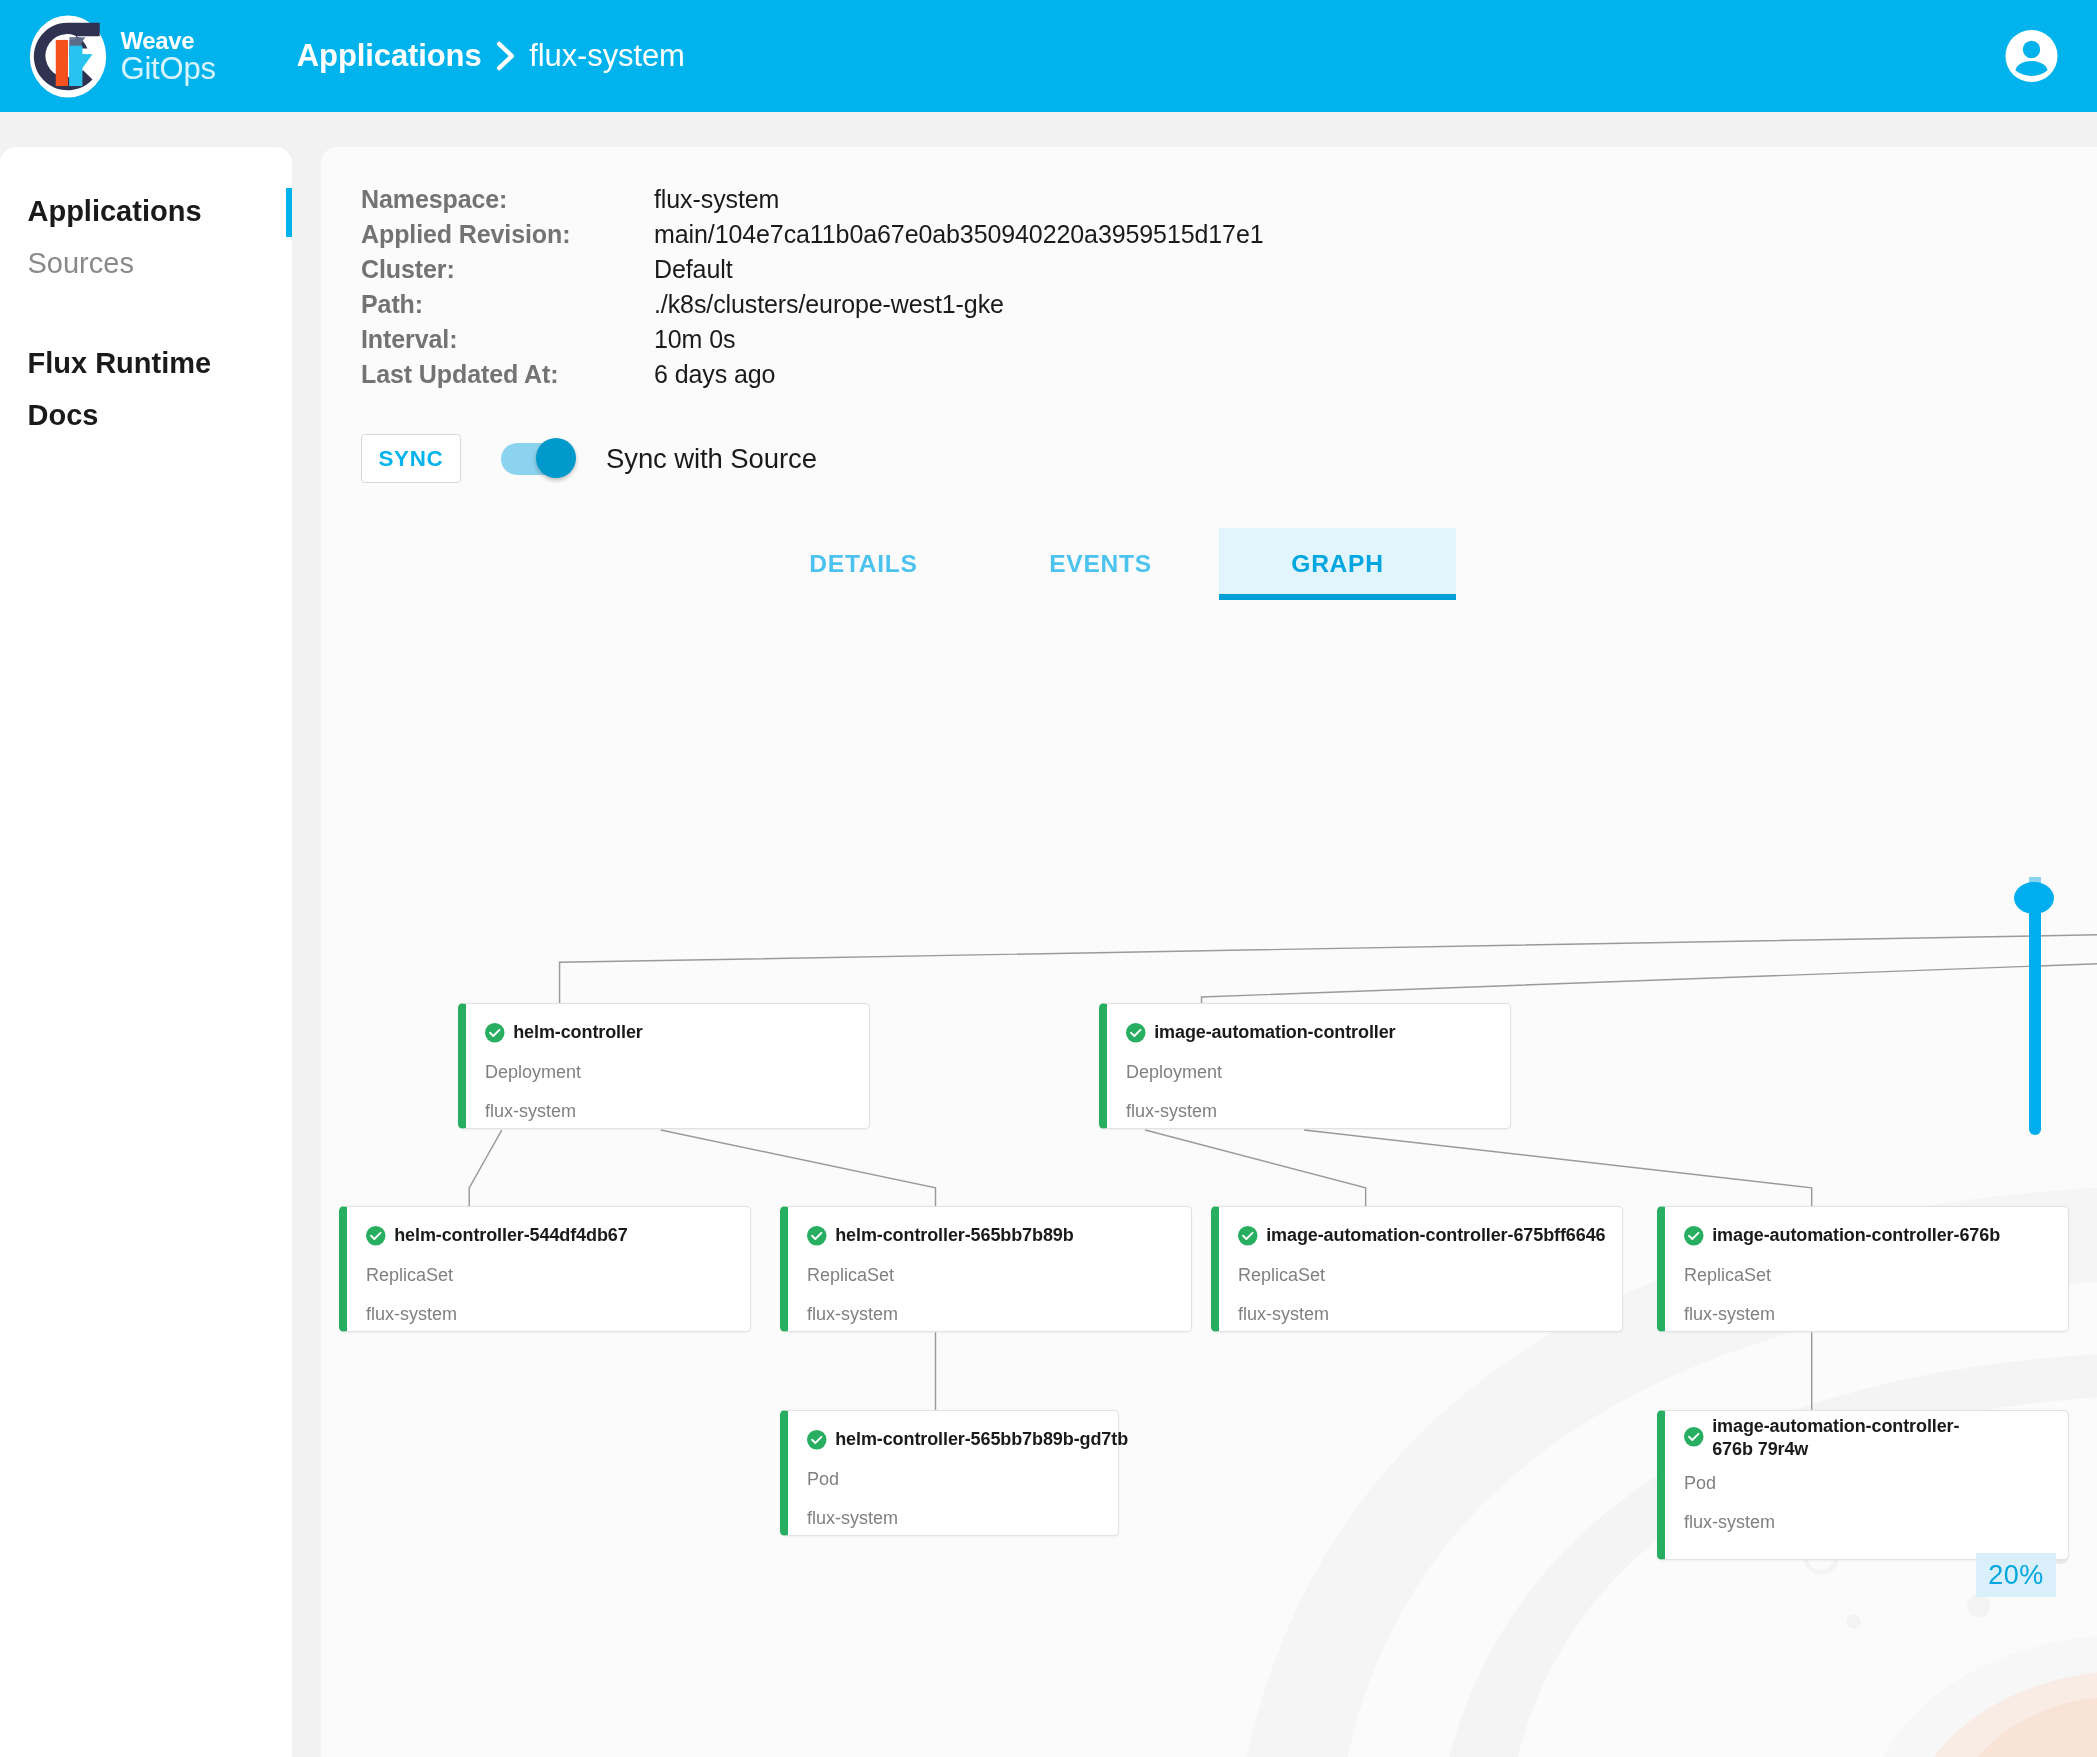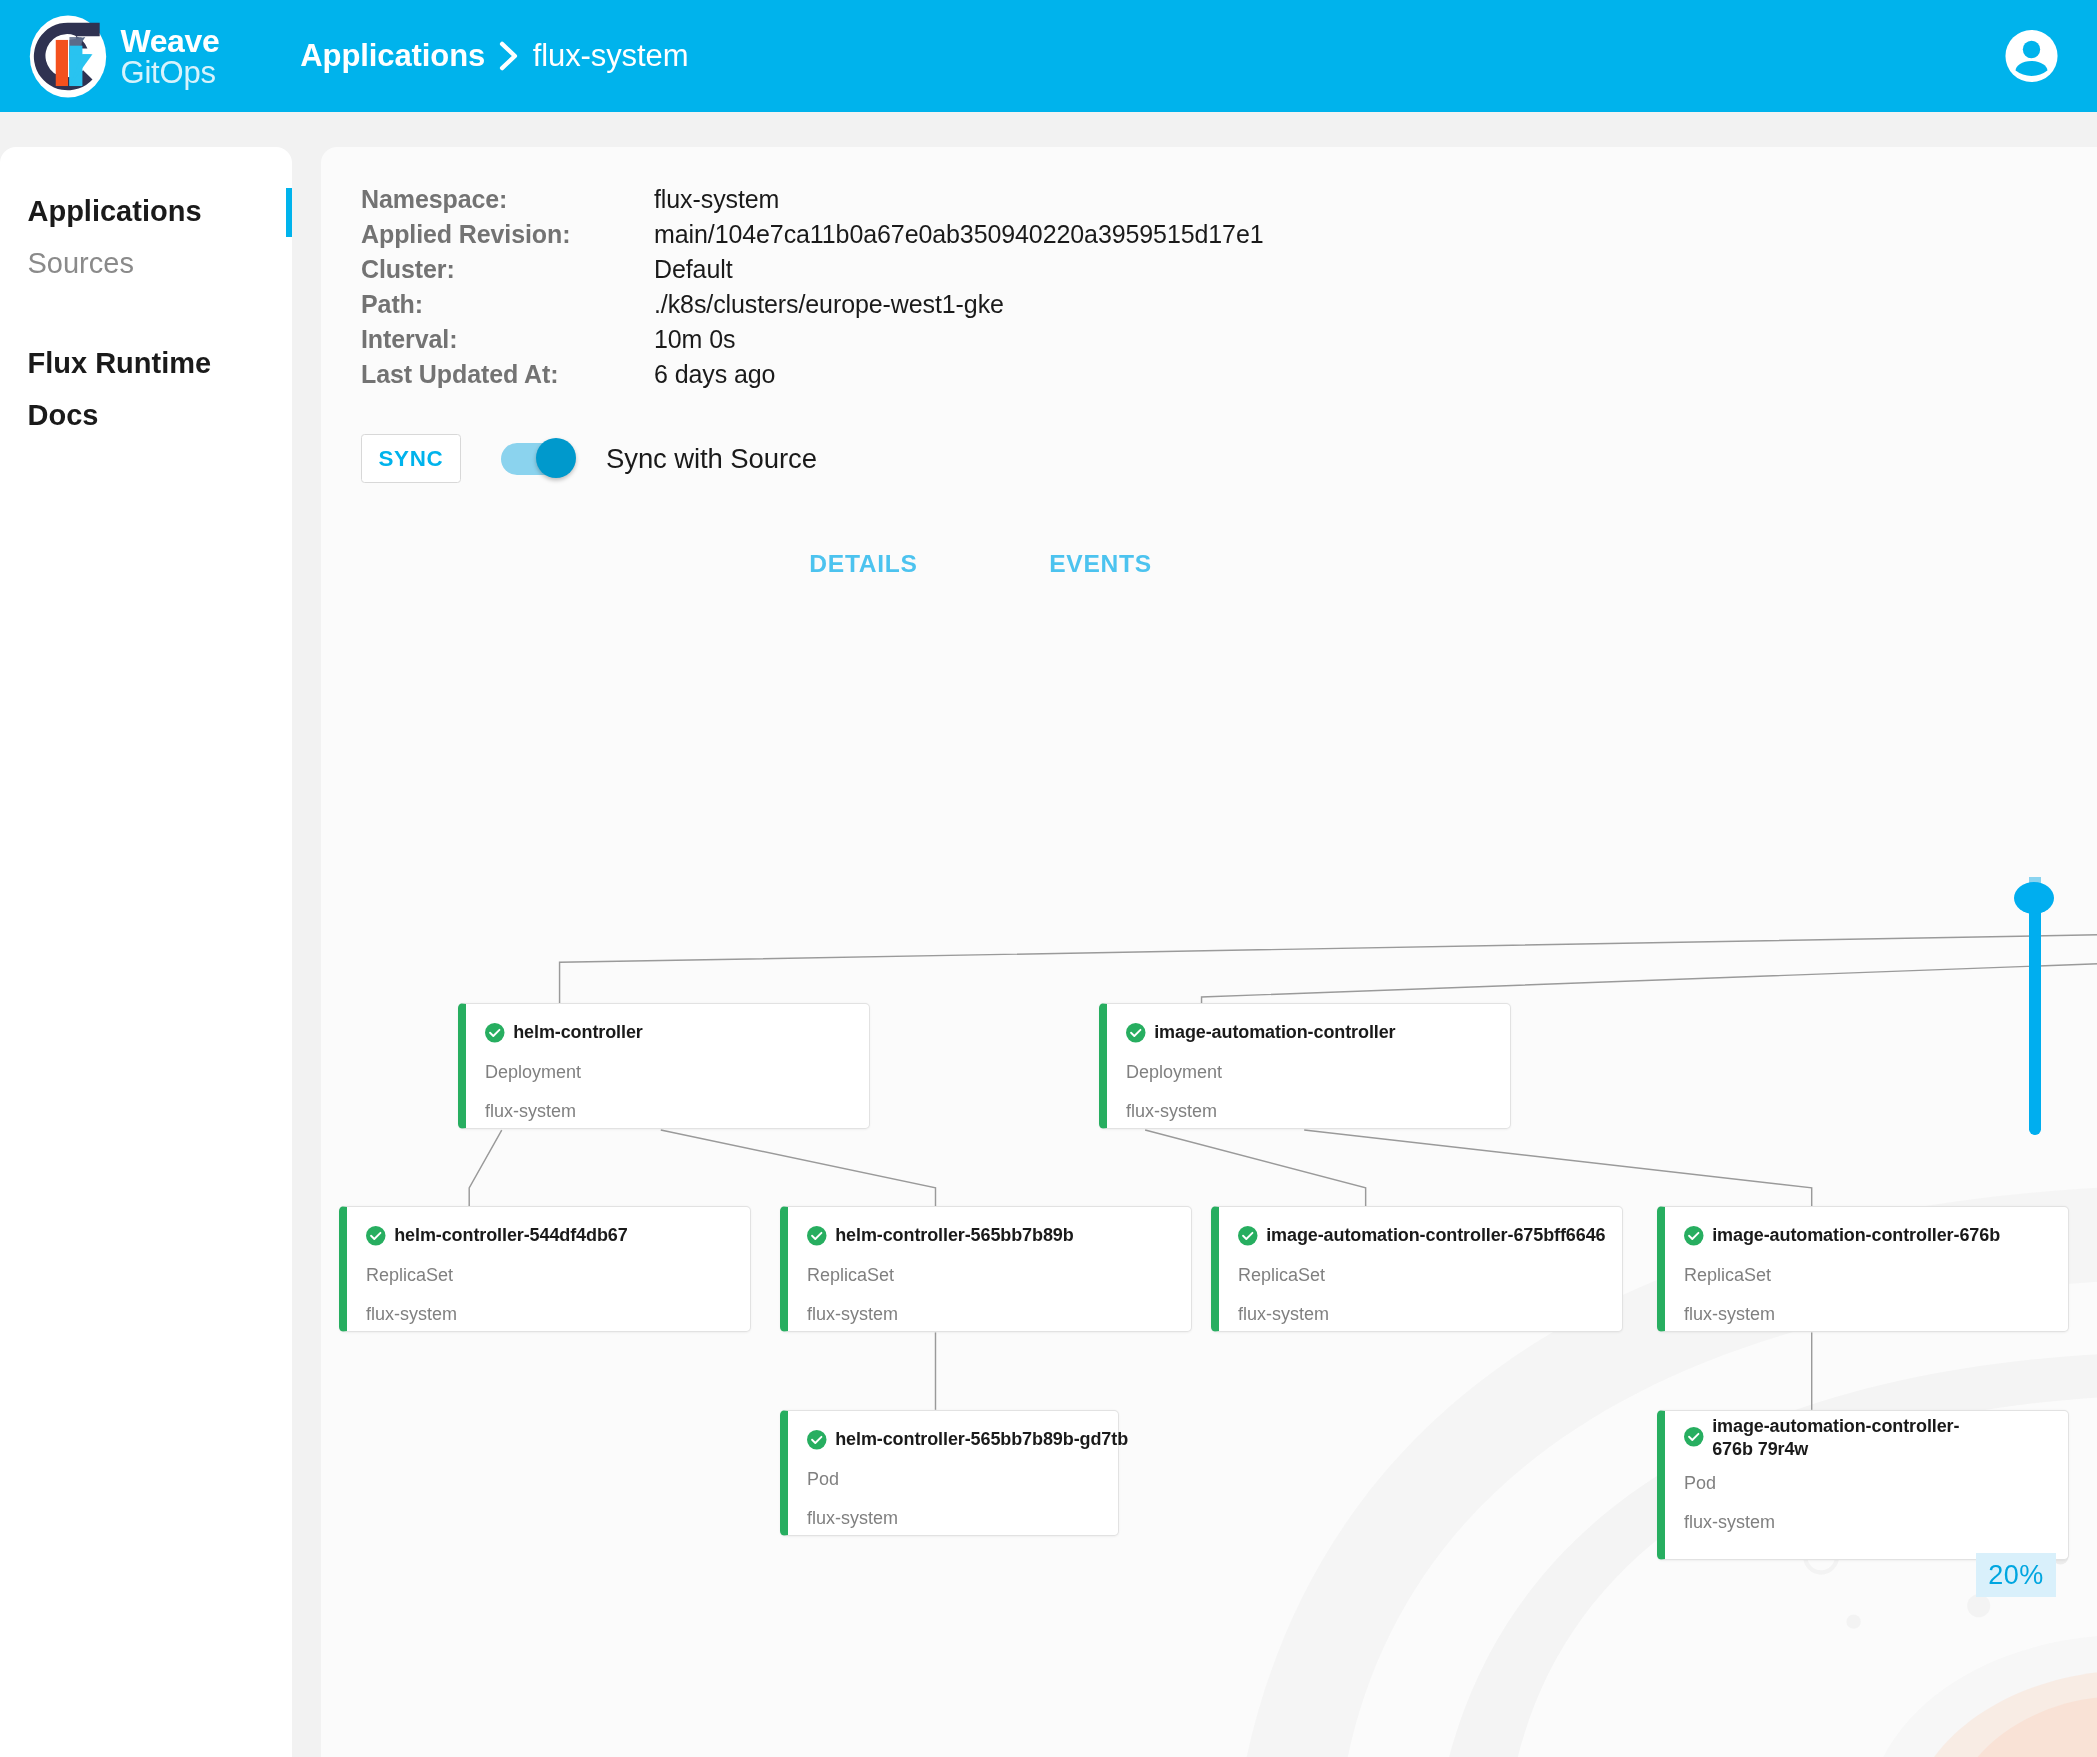--- a/index.html
+++ b/index.html
@@ -14,21 +14,21 @@
   .topbar {
     position: absolute; top: 0; left: 0;
     width: 2097px; height: 112px;
     background: #00b3ec;
     display: flex; align-items: center;
   }
   .brand { display: flex; align-items: center; margin-left: 27.5px; }
   .brand-logo { width: 80px; height: 85px; flex: none; }
   .brand-text { margin-left: 13px; line-height: 1.0; }
   .brand-weave {
-    color: #fff; font-size: 32px; font-weight: bold; letter-spacing: -0.4px;
+    color: #fff; font-size: 24px; font-weight: bold; letter-spacing: -0.4px;
   }
   .brand-gitops {
     color: #e8f8fe; font-size: 31px; font-weight: normal; letter-spacing: -0.2px;
     opacity: .93;
   }
   .crumbs {
     margin-left: 81px; display: flex; align-items: center;
     color: #fff; font-size: 31px;
   }
   .crumb-root { font-weight: bold; letter-spacing: -0.1px; }
@@ -271,20 +271,21 @@
     <button class="sync-btn">SYNC</button>
     <div class="toggle">
       <span class="toggle-knob"></span>
     </div>
     <span class="toggle-label">Sync with Source</span>
   </div>
 
   <div class="tabs">
     <div class="tab">DETAILS</div>
     <div class="tab">EVENTS</div>
+    <div class="tab active">GRAPH</div>
   </div>
 
   <div class="graph">
 
     <svg class="graph-bg" viewBox="0 0 2458 1219" preserveAspectRatio="none">
       <defs>
         <linearGradient id="swoosh" x1="0" y1="0" x2="1" y2="1">
           <stop offset="0%" stop-color="#f3f3f3"></stop>
             <stop offset="100%" stop-color="#fafafa"></stop>
         </linearGradient>

